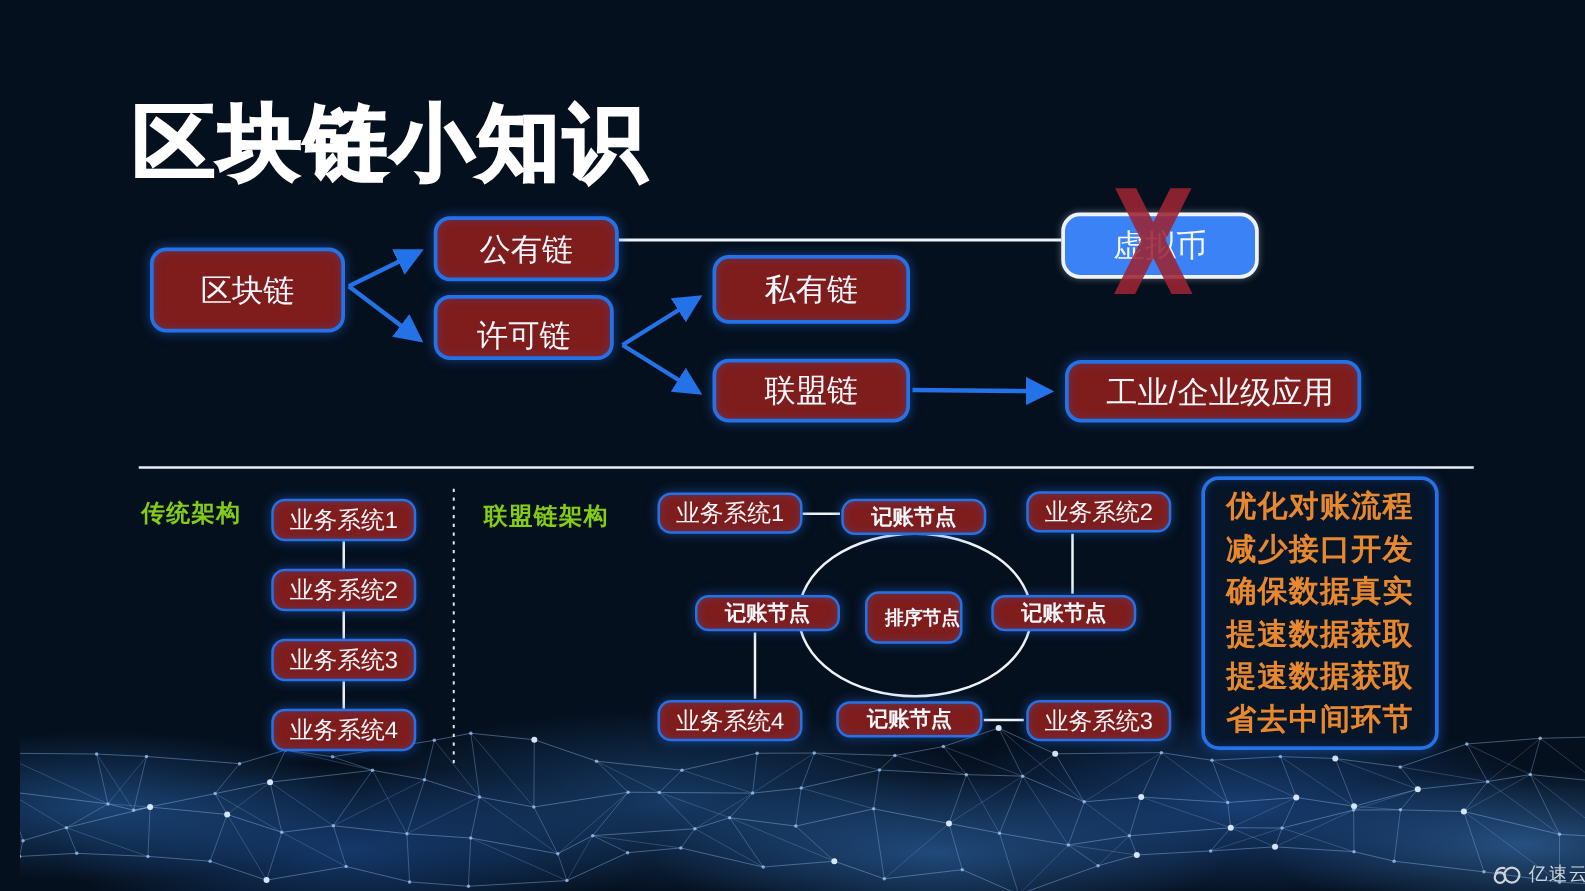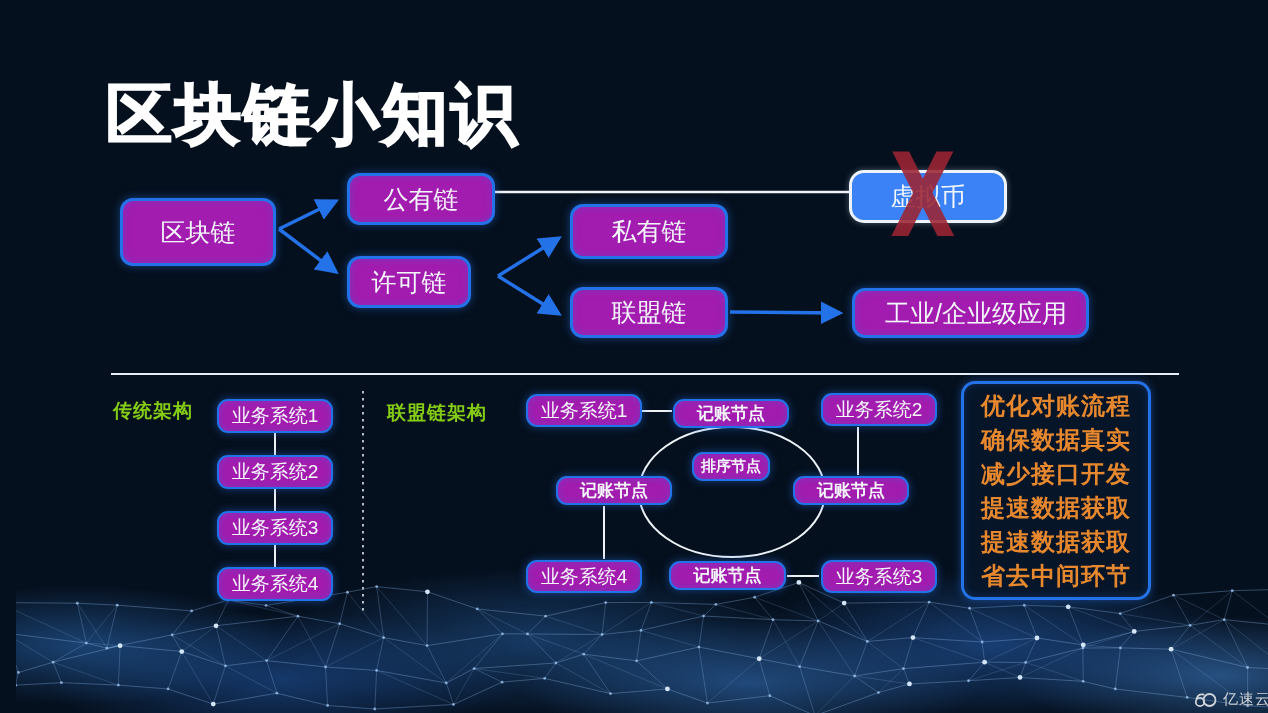--- a/index.html
+++ b/index.html
@@ -9,21 +9,21 @@
   }
   .abs{position:absolute;}
   
   .title{
     left:90px;top:70px;font-size:66px;font-weight:900;letter-spacing:3px;
     color:#ffffff;-webkit-text-stroke:2px #ffffff;white-space:nowrap;z-index:4;
   }
   
   .node{
     position:absolute;box-sizing:border-box;z-index:2;
-    border:3px solid #2472e8;border-radius:13px;background:#a21caf;
+    border:3px solid #2472e8;border-radius:13px;background:#7f1d1d;
     display:flex;align-items:center;justify-content:center;
     color:#f4f7fb;white-space:nowrap;
     box-shadow:0 0 9px rgba(36,114,232,.5), inset 0 0 8px rgba(36,114,232,.25);
   }
   .node.white{
     border-color:#eef3f8;background:#3b82f6;border-radius:15px;
     box-shadow:0 0 6px rgba(220,235,255,.35);
   }
   .node.small{border-width:2.5px;border-radius:11px;}
   .fs25{font-size:25px;}
@@ -446,21 +446,21 @@
   </svg>
 
   <div class="abs title">区块链小知识</div>
 
   <div class="node fs25" style="left:104px;top:198px;width:156px;height:68px;">
     <span>区块链</span>
   </div>
   <div class="node fs25" style="left:331px;top:173px;width:148px;height:52px;">
     <span>公有链</span>
   </div>
-  <div class="node fs25" style="left:331px;top:256px;width:124px;height:52px;">
+  <div class="node fs25" style="left:331px;top:236px;width:144px;height:52px;align-items:flex-end;">
     <span>许可链</span>
   </div>
   <div class="node white fs25" style="left:833px;top:170px;width:158px;height:53px;">
     <span>虚拟币</span>
   </div>
   <div class="abs xmark">X</div>
   <div class="node fs25" style="left:554px;top:204px;width:158px;height:55px;">
     <span>私有链</span>
   </div>
   <div class="node fs25" style="left:554px;top:287px;width:158px;height:51px;justify-content:center;">
@@ -502,28 +502,28 @@
   </div>
   <div class="node small fs17" style="left:540px;top:476px;width:116px;height:29px;">
     <span>记账节点</span>
   </div>
   <div class="node small fs17" style="left:777px;top:476px;width:116px;height:29px;">
     <span>记账节点</span>
   </div>
   <div class="node small fs17" style="left:653px;top:561px;width:117px;height:29px;">
     <span>记账节点</span>
   </div>
-  <div class="node small fs15" style="left:676px;top:452px;width:78px;height:29px;">
+  <div class="node small fs15" style="left:676px;top:473px;width:78px;height:42px;justify-content:flex-end;">
     <span>排序节点</span>
   </div>
 
   <div class="abs benefits">
     <div class="benefit-item">优化对账流程</div>
+    <div class="benefit-item">减少接口开发</div>
     <div class="benefit-item">确保数据真实</div>
-    <div class="benefit-item">减少接口开发</div>
     <div class="benefit-item">提速数据获取</div>
     <div class="benefit-item">提速数据获取</div>
     <div class="benefit-item">省去中间环节</div>
   </div>
 
   <div class="abs watermark">
     <svg width="26" height="18" viewBox="0 0 26 18">
       <circle cx="7" cy="12" r="4.2" fill="none" stroke="#ced3d8" stroke-width="1.8"></circle>
       <circle cx="16.5" cy="10" r="6" fill="none" stroke="#ced3d8" stroke-width="1.8"></circle>
       <path d="M3.5 9 Q5 3.5 10.5 4.5" fill="none" stroke="#ced3d8" stroke-width="1.8" stroke-linecap="round"></path>

